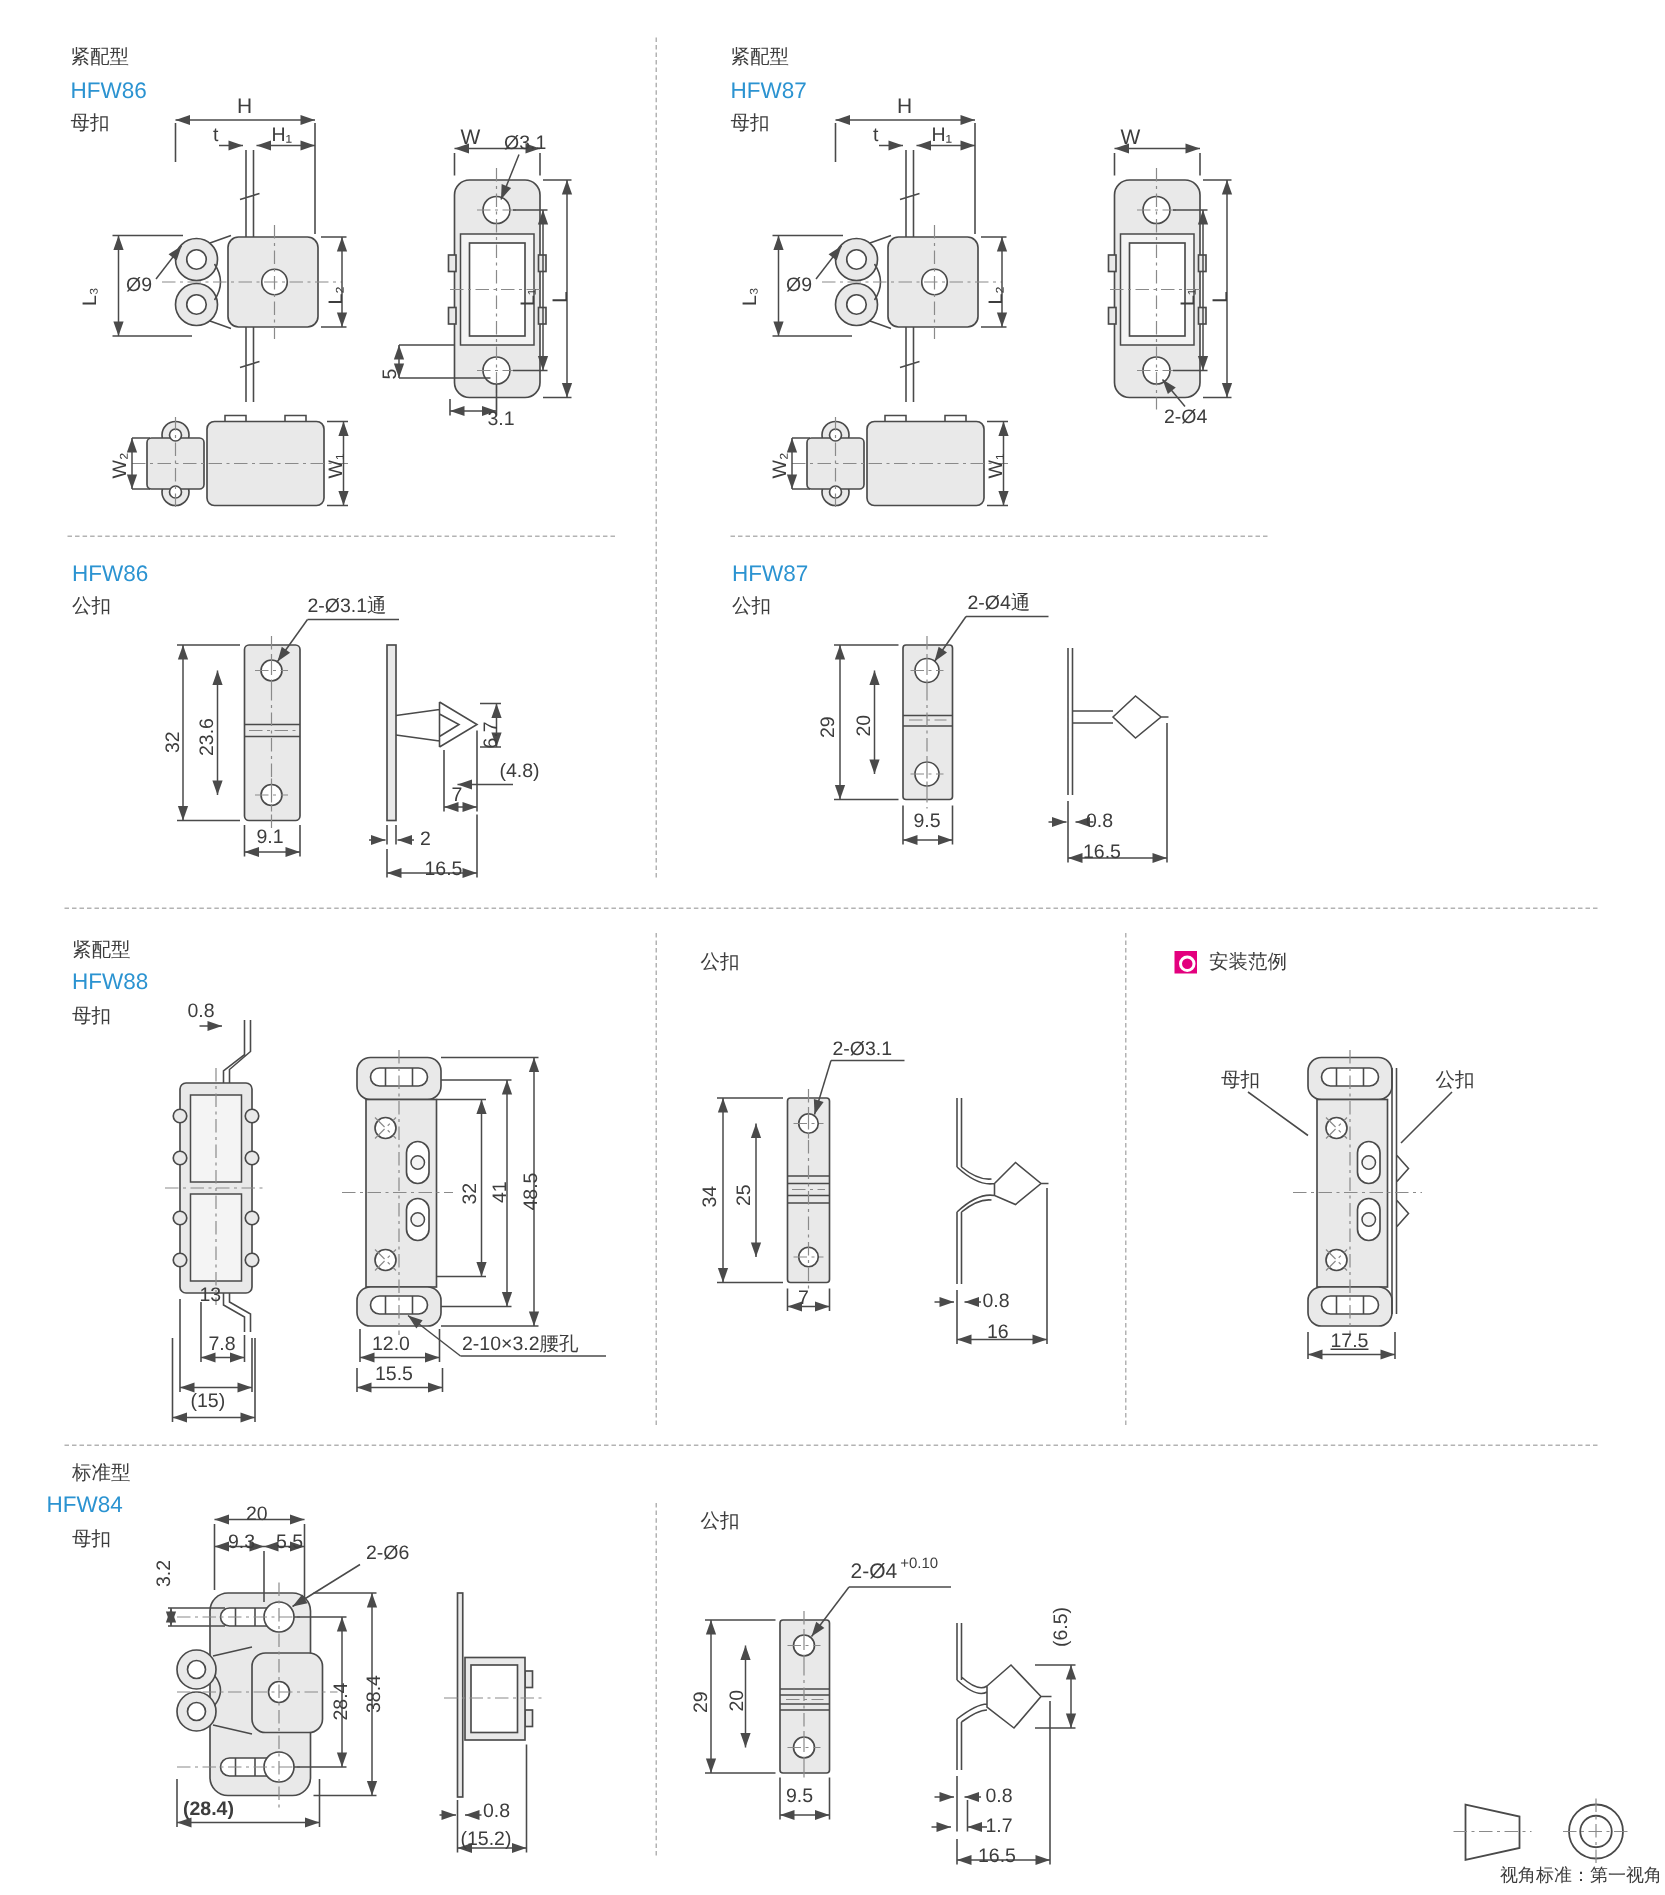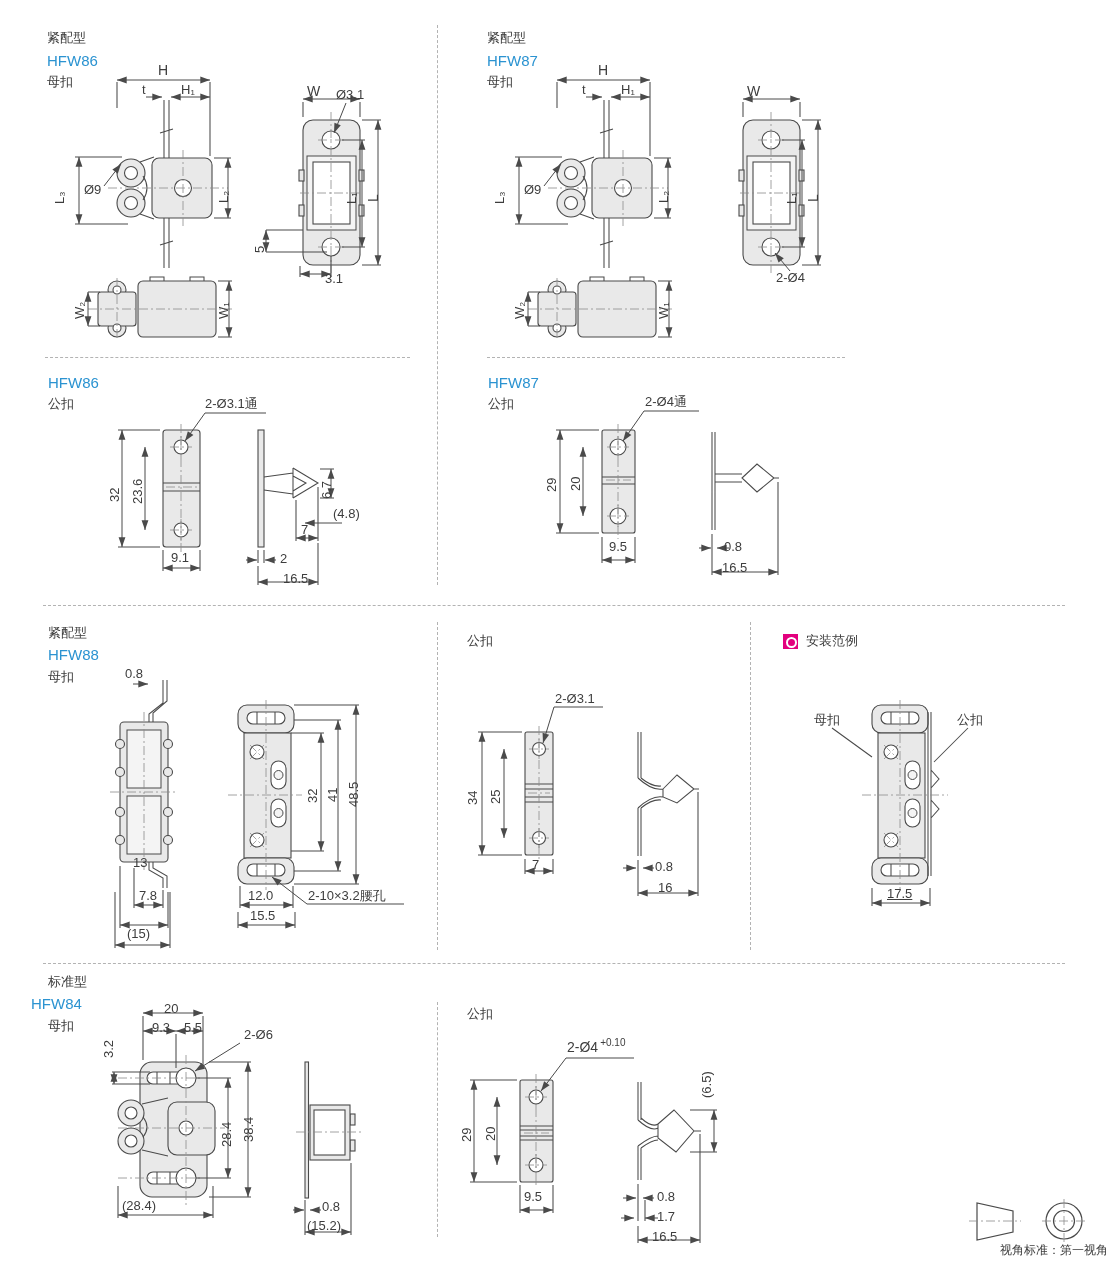--- a/index.html
+++ b/index.html
@@ -473,21 +473,21 @@
   <span class="lbl cn" style="left:48px;top:973px;">标准型</span>
   <span class="lbl model" style="left:31px;top:995px;">HFW84</span>
   <span class="lbl cn" style="left:48px;top:1017px;">母扣</span>
   <span class="lbl" style="left:164px;top:1002px;">20</span>
   <span class="lbl" style="left:152px;top:1021px;">9.3</span>
   <span class="lbl" style="left:184px;top:1021px;">5.5</span>
   <span class="lbl" style="left:244px;top:1028px;">2-Ø6</span>
   <span class="lbl rot" style="left:102px;top:1058px;">3.2</span>
   <span class="lbl rot" style="left:220px;top:1147px;">28.4</span>
   <span class="lbl rot" style="left:242px;top:1142px;">38.4</span>
-  <span class="lbl" style="left:122px;top:1199px;">(28.4)</span>
+  <span class="lbl" style="left:122px;top:1199px;font-weight:bold;">(28.4)</span>
   <span class="lbl" style="left:322px;top:1200px;">0.8</span>
   <span class="lbl" style="left:307px;top:1219px;">(15.2)</span>
 
   <span class="lbl cn" style="left:467px;top:1005px;">公扣</span>
   <span class="lbl tol" style="left:567px;top:1040px;">
     <span style="font-size:14px;">2-Ø4</span>
     <span class="tolstack">
       <span>+0.1</span>
       <span>0</span>
     </span>

